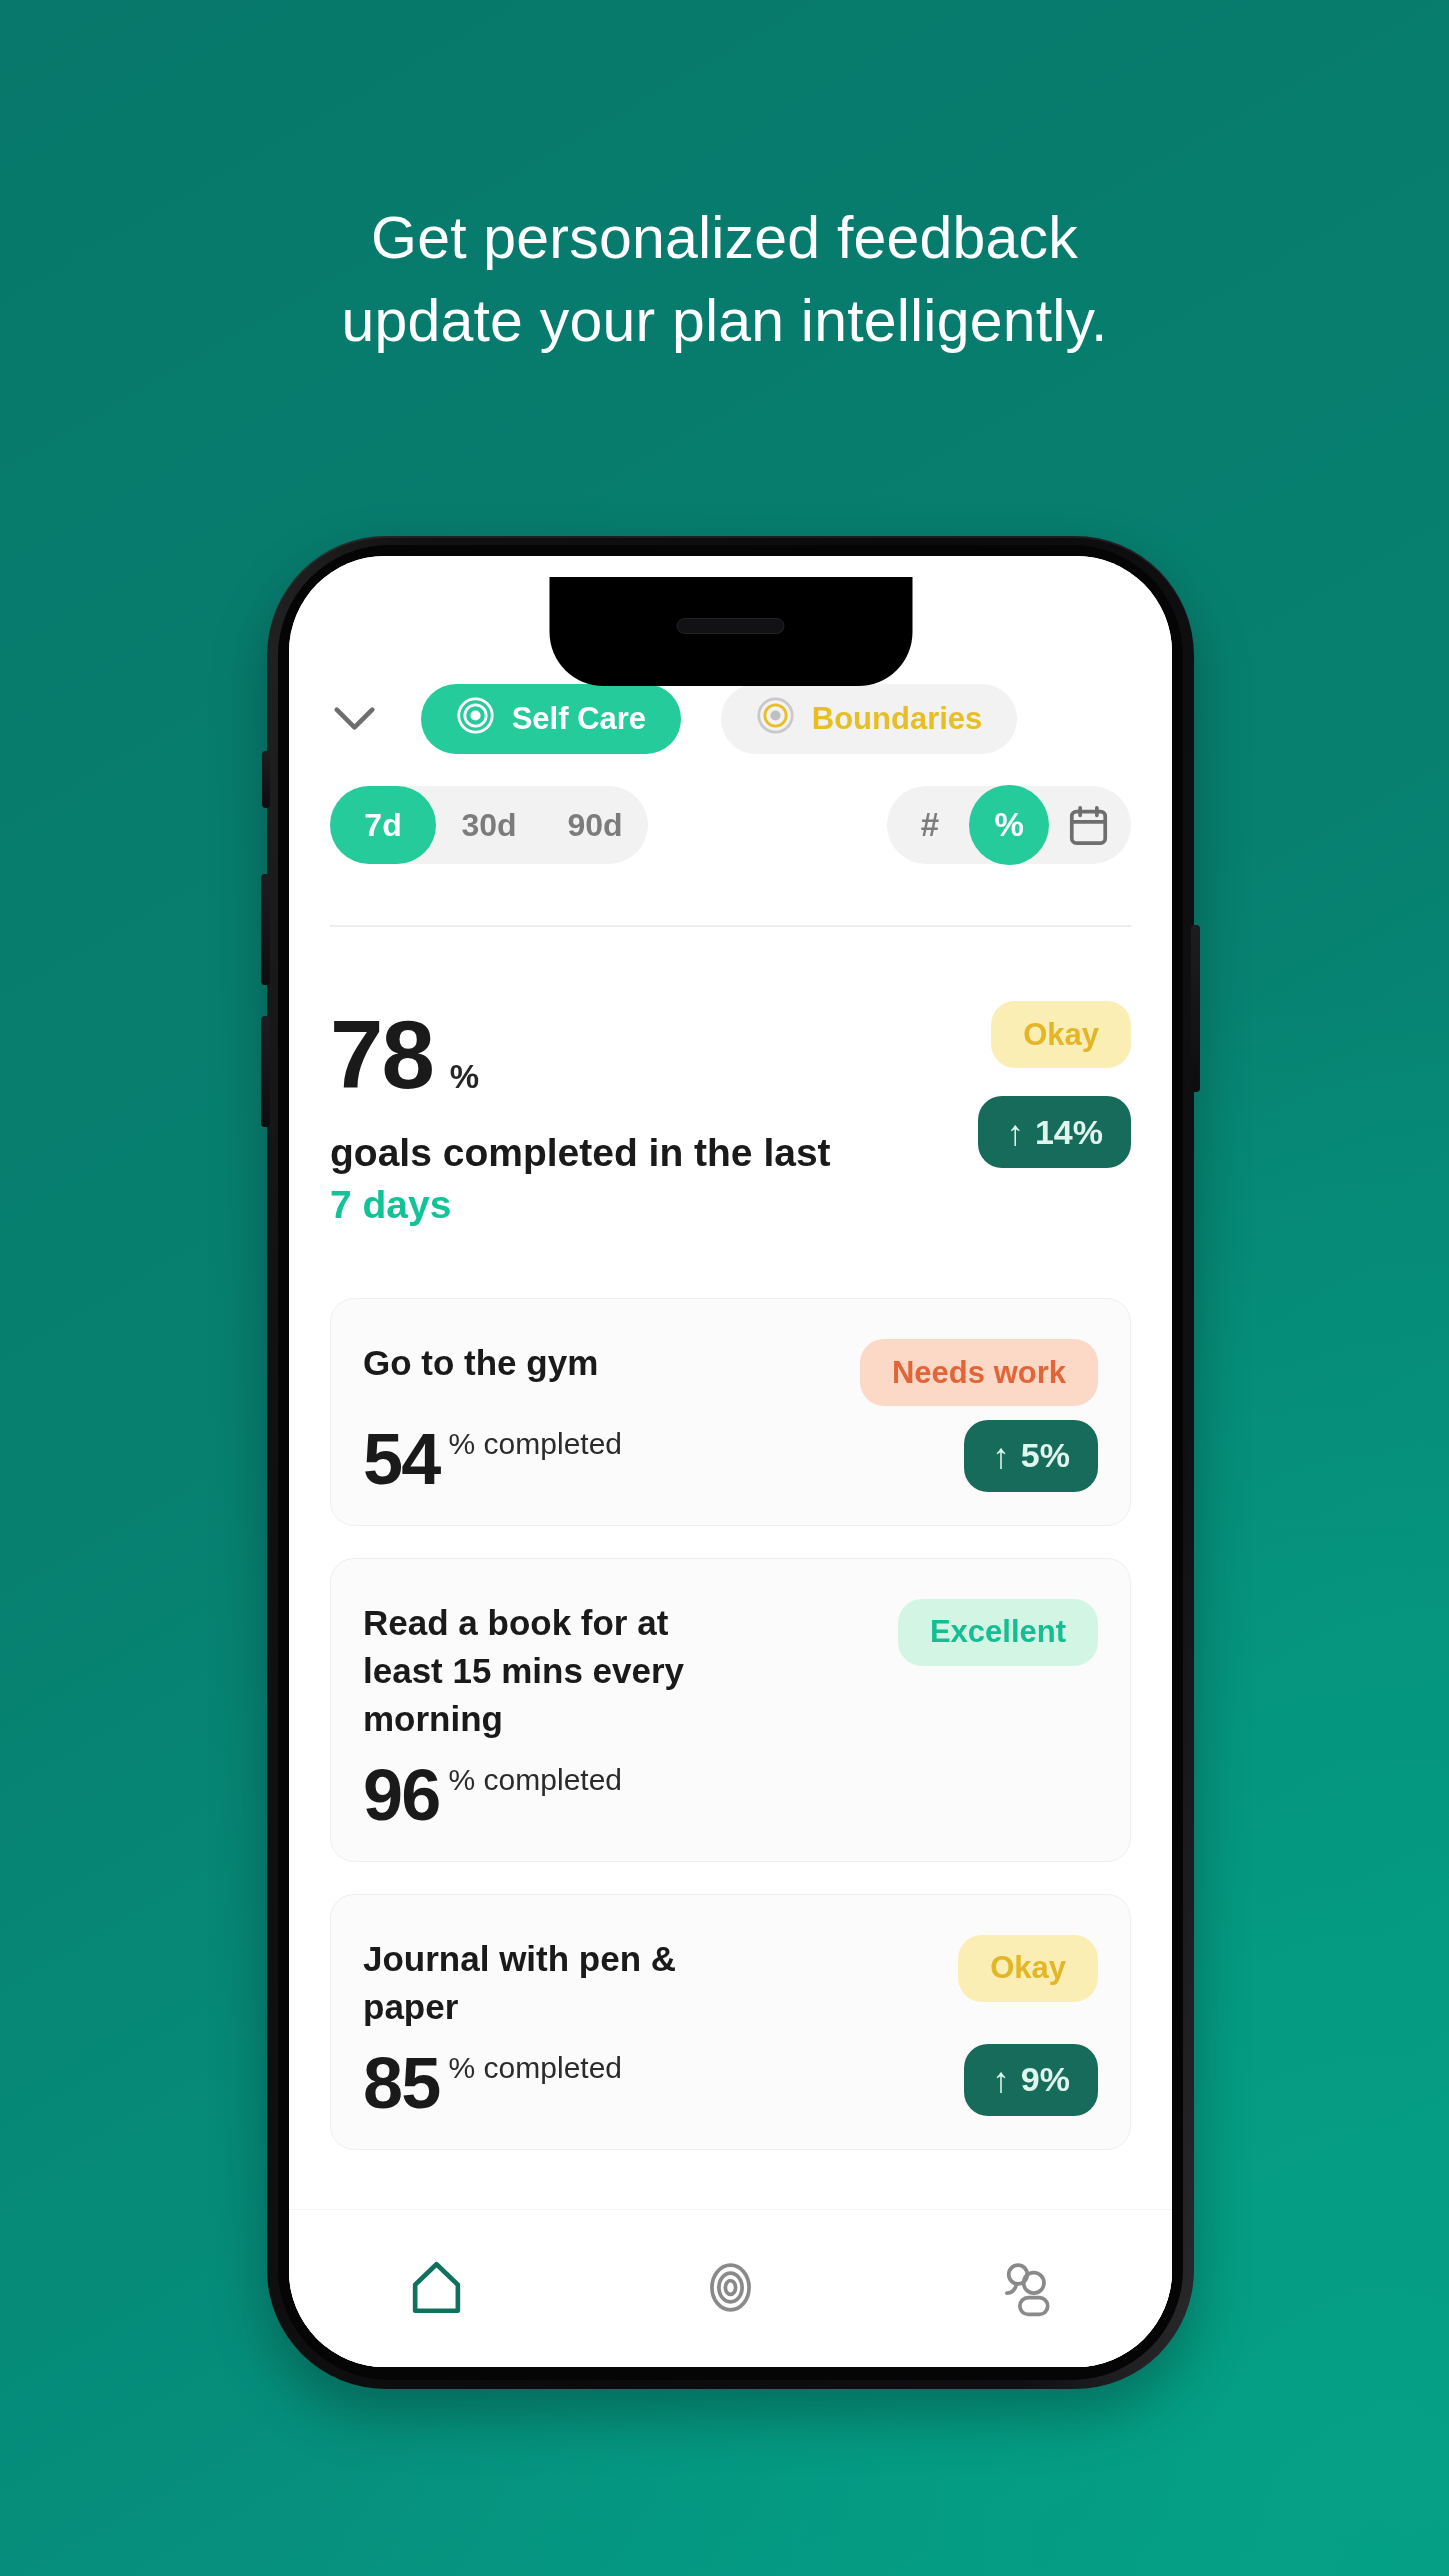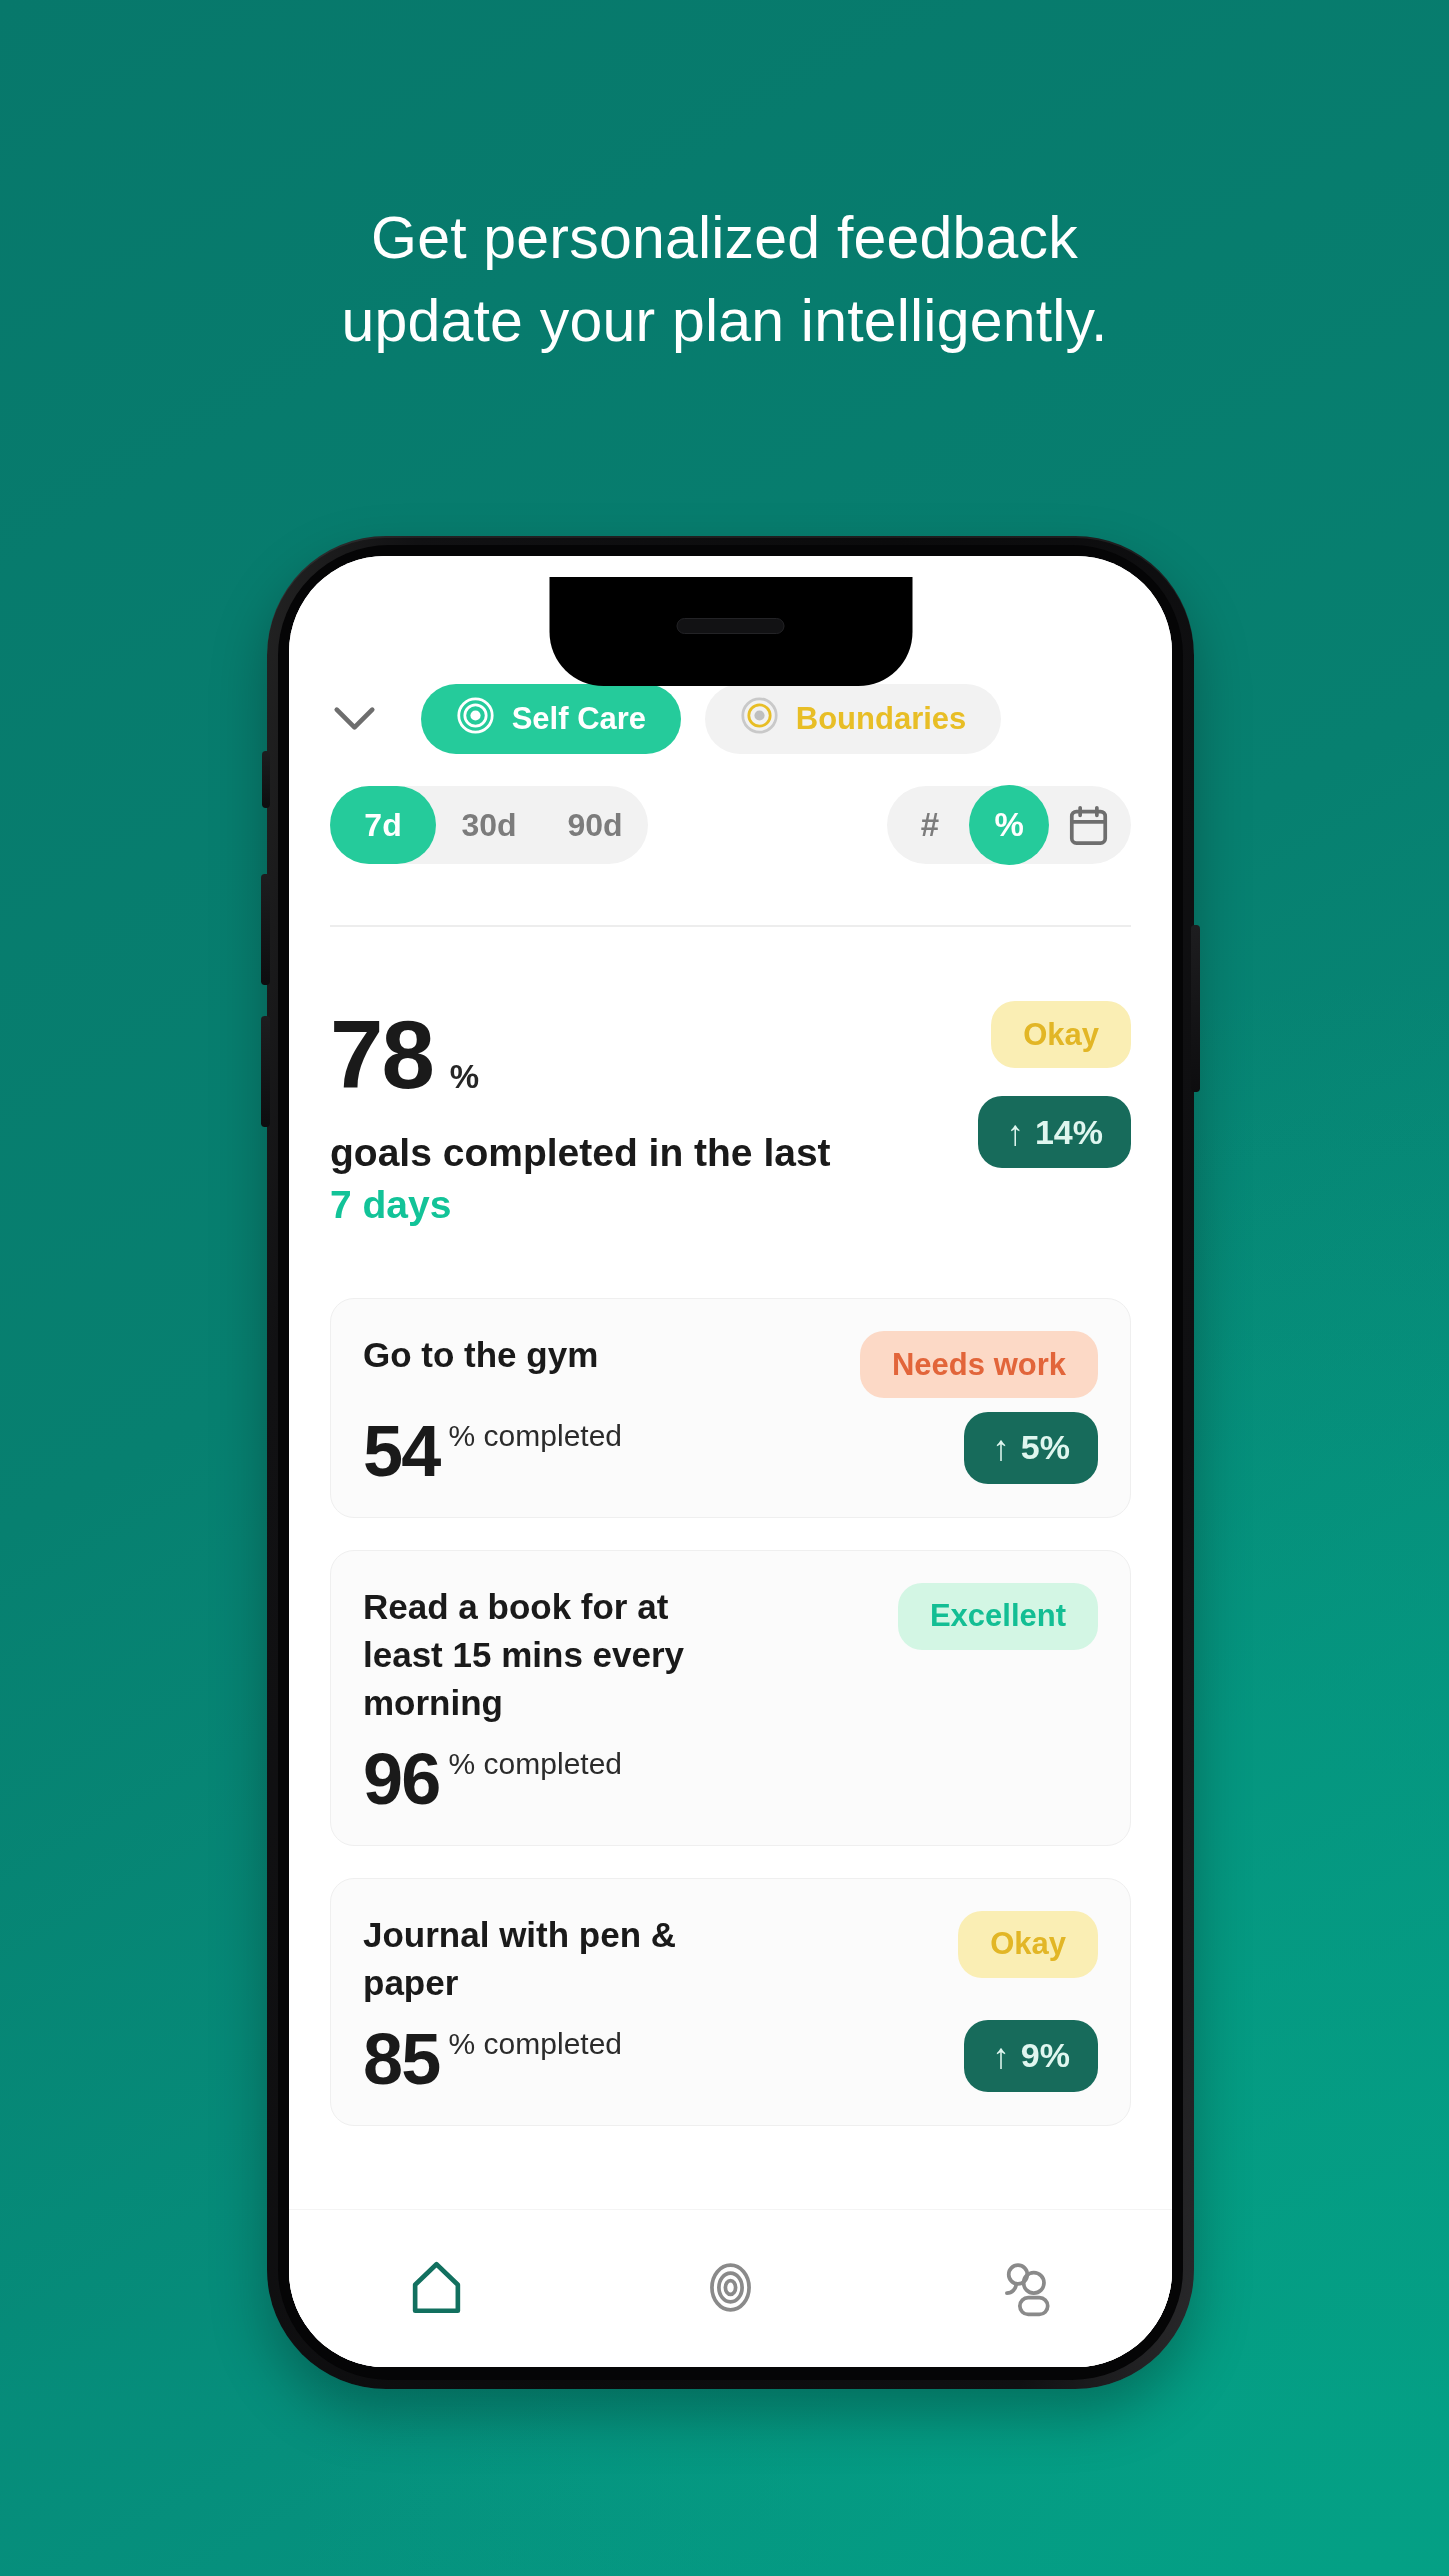--- a/index.html
+++ b/index.html
@@ -96,21 +96,21 @@
     height:78px;
     display:flex; align-items:center;
     padding-left:41px;
   }
   .chev{
     width:48px; height:48px; flex:none;
     display:flex; align-items:center; justify-content:center;
     margin-right:43px;
   }
   .tab-scroller{
-    display:flex; align-items:center; gap:24px;
+    display:flex; align-items:center; gap:40px;
     flex:1; overflow:hidden;
   }
   .chip{
     display:flex; align-items:center; gap:16.7px;
     height:70px; padding:0 35px;
     border-radius:35px;
     font-size:31px; font-weight:700;
     flex:none; white-space:nowrap;
   }
   .chip.active{ background:#25CB9B; color:#FFFFFF; }
@@ -182,21 +182,21 @@
   .trend .arrow{ font-size:35px; line-height:1; }
 
   
   .cards{
     position:absolute; left:41px; right:41px; top:742px;
   }
   .card{
     background:#FBFBFB;
     border:1.9px solid #EFEFEF;
     border-radius:24px;
-    padding:32px 32px 33px 32px;
+    padding:40px 32px 33px 32px;
     margin-bottom:32px;
     position:relative;
   }
   .card-head{ display:flex; justify-content:space-between; align-items:flex-start; gap:18.5px; }
   .card-title{
     font-size:35px; font-weight:700; color:#1A1A1A; line-height:48px;
     max-width:389px;
   }
   .card-metric{ display:flex; align-items:flex-start; gap:9.3px; margin-top:20.4px; }
   .card-num{ font-size:72px; font-weight:800; color:#1A1A1A; line-height:0.9; letter-spacing:-1.9px; }

